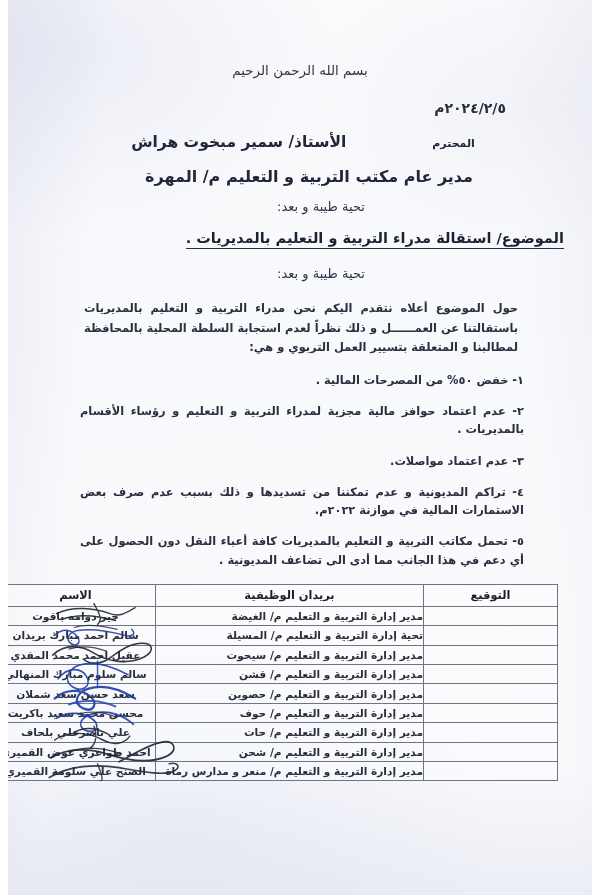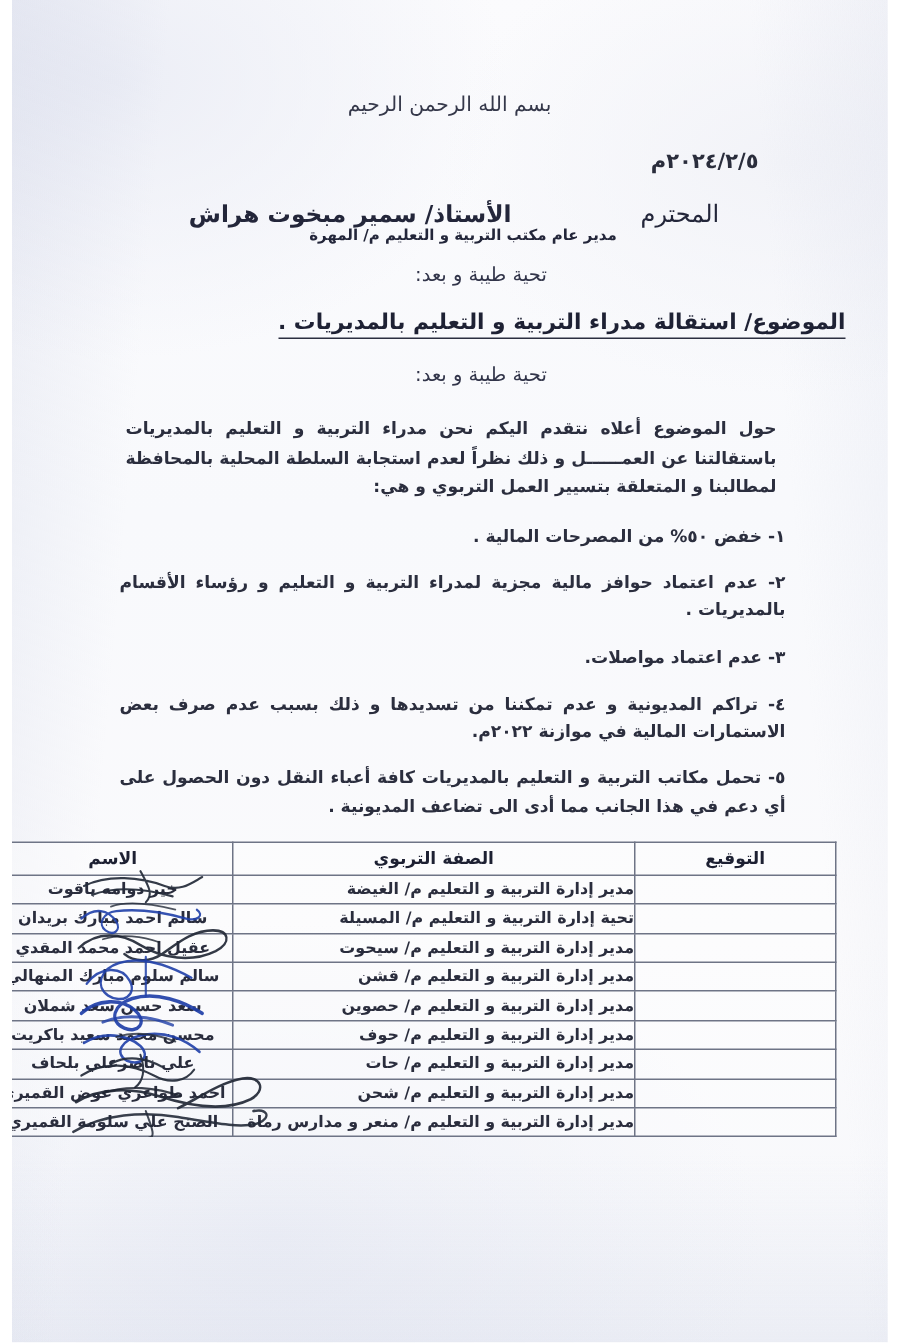--- a/index.html
+++ b/index.html
@@ -70,28 +70,28 @@
     justify-content: center;
     gap: 86px;
     padding-left: 6px;
   }
   .addressee-name {
     font-size: 15.5px;
     font-weight: 700;
     color: #23263a;
   }
   .addressee-honorific {
+    font-size: 11px;
+    font-weight: 700;
+    color: #23263a;
+  }
+  .addressee-title {
+    margin-top: 16px;
+    text-align: center;
     font-size: 16px;
-    font-weight: 400;
-    color: #23263a;
-  }
-  .addressee-title {
-    margin-top: 0;
-    text-align: center;
-    font-size: 10px;
     font-weight: 700;
     color: #23263a;
     padding-left: 18px;
   }
   .greeting {
     margin-top: 13px;
     text-align: center;
     font-size: 13px;
     font-weight: 400;
     color: #32354a;
@@ -247,21 +247,21 @@
       <table class="signers">
         <colgroup>
           <col class="c-sign">
           <col class="c-title">
           <col class="c-name">
           <col class="c-num">
         </colgroup>
         <thead>
           <tr>
             <th class="h-sign">التوقيع</th>
-            <th class="h-title">الصفة التربوي</th>
+            <th class="h-title">بريدان الوظيفية</th>
             <th class="h-name">الاسم</th>
             <th class="h-num">م</th>
           </tr>
         </thead>
         <tbody>
           <tr>
             <td class="d-sign"></td>
             <td class="d-title">مدير إدارة التربية و التعليم م/ الغيضة</td>
             <td class="d-name">خير دوامه باقوت</td>
             <td class="d-num">١</td>

